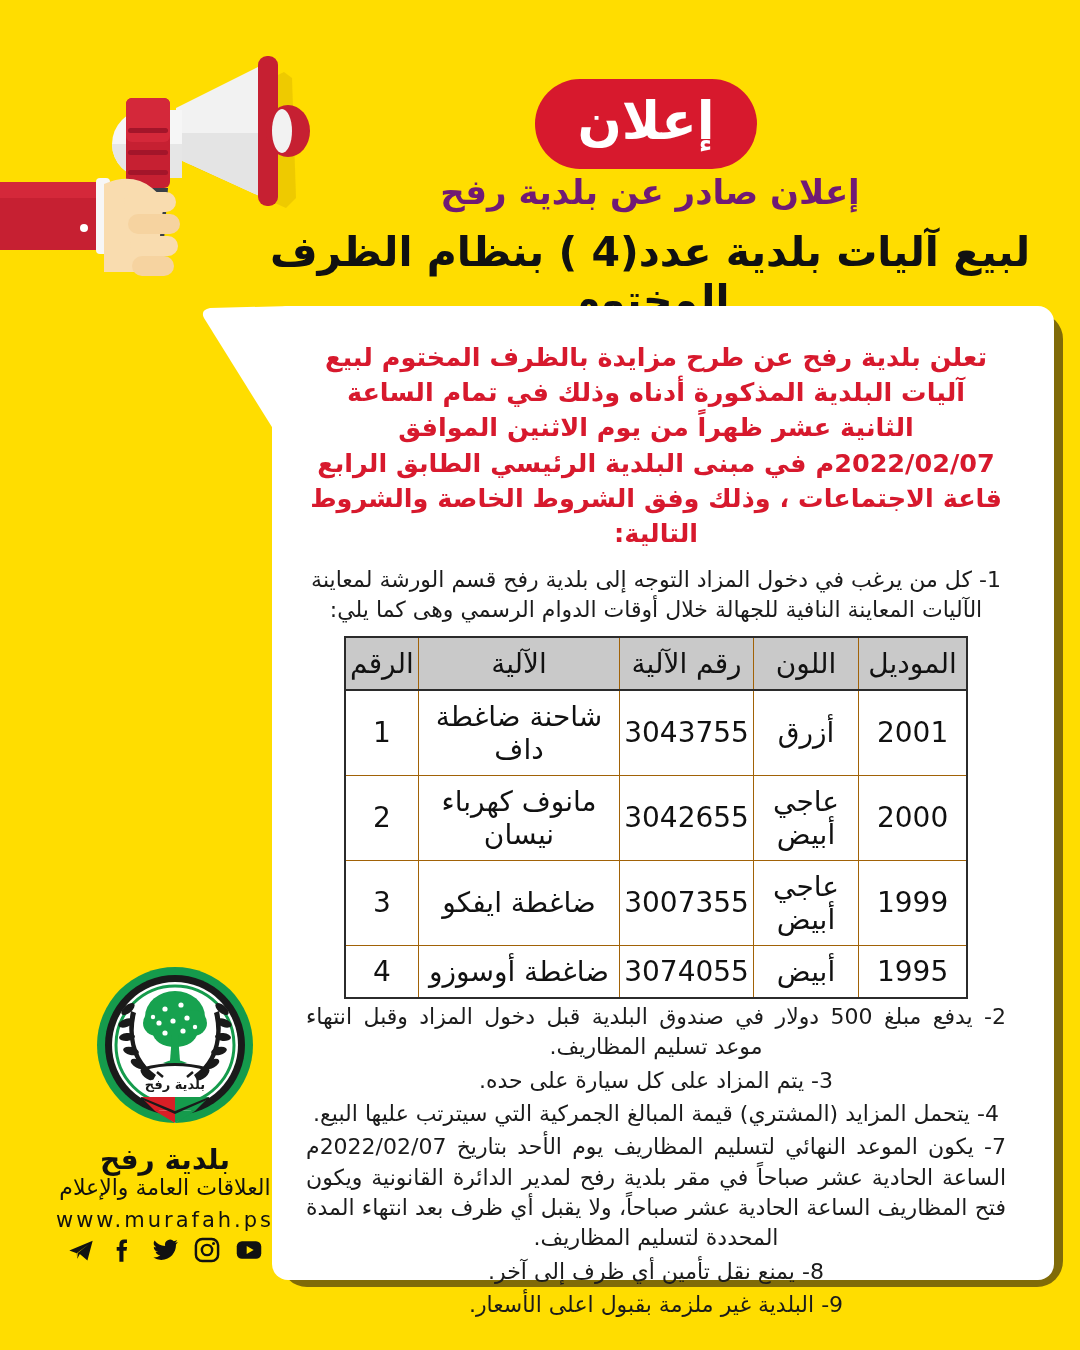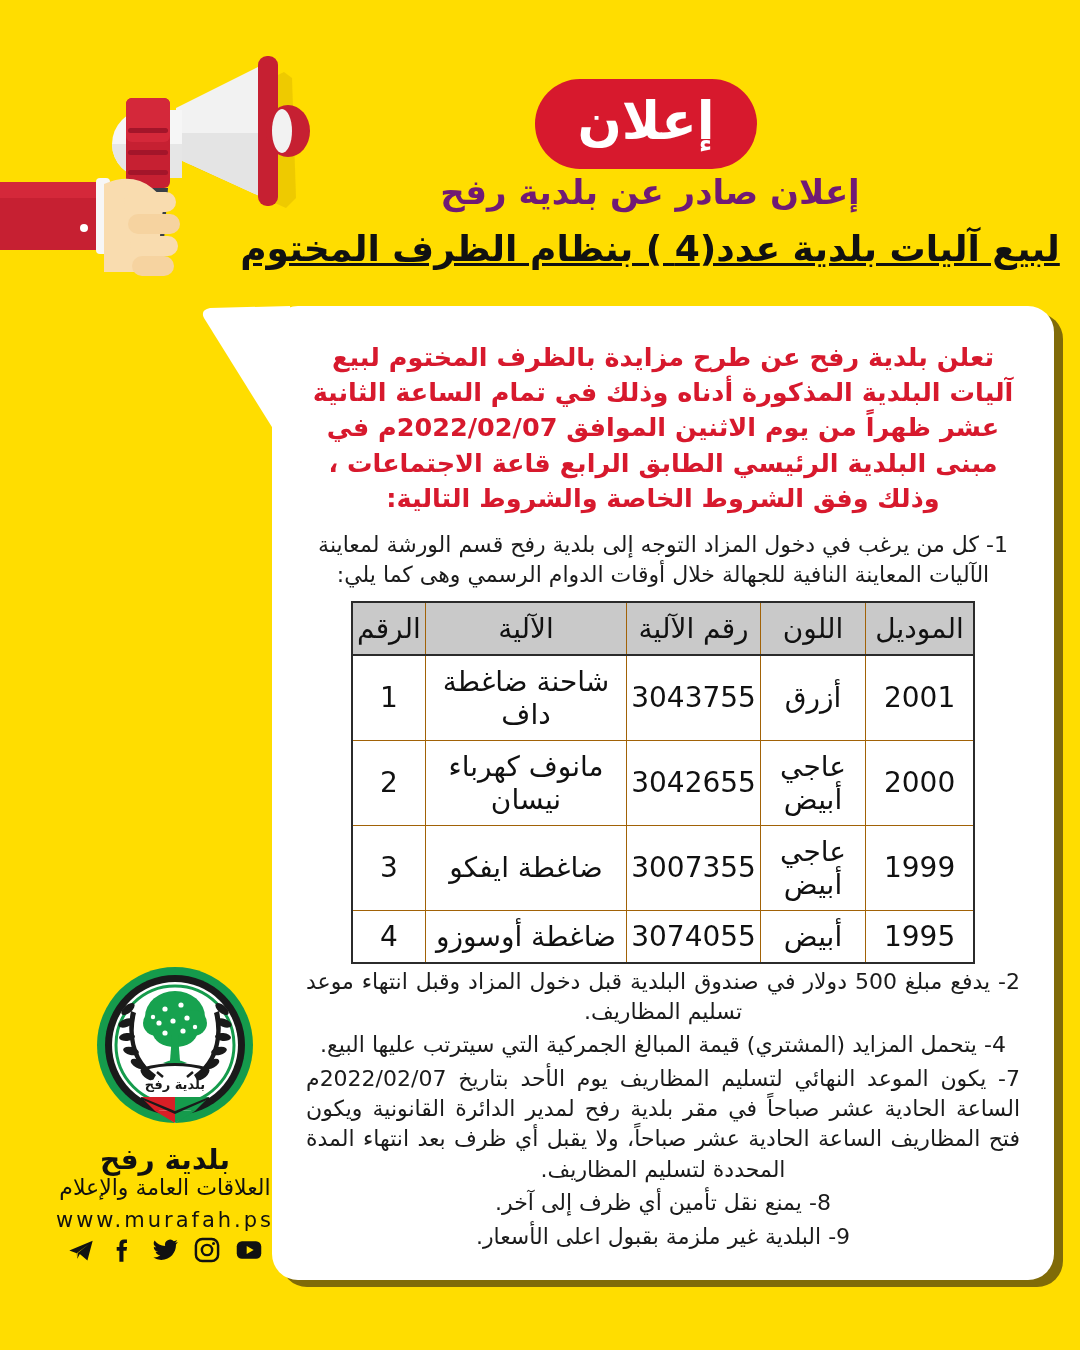--- a/index.html
+++ b/index.html
@@ -23,32 +23,32 @@
   #badge .txt{
     color:#ffffff; font-size:52px; font-weight:bold; line-height:1;
     letter-spacing:0px; padding-bottom:6px;
   }
   #subtitle{
     position:absolute; left:240px; top:172px; width:820px; text-align:center;
     color:#701a75; font-size:34px; font-weight:bold; letter-spacing:-.5px;
   }
   #maintitle{
     position:absolute; left:240px; top:228px; width:820px; text-align:center;
-    color:#111111; font-size:36px; font-weight:bold; letter-spacing:-.5px;text-decoration:underline;
+    color:#111111; font-size:41px; font-weight:bold; letter-spacing:-.5px;
   }
 
   
   #card-shadow{
     position:absolute; left:281px; top:313px; width:782px; height:974px;
     background:#806B08; border-radius:26px;
   }
   #card{
     position:absolute; left:272px; top:306px; width:782px; height:974px;
-    background:#ffffff; border-radius:26px;
-    padding:34px 34px 20px 34px;
+    background:#ffffff; border-radius:16px;
+    padding:34px 48px 20px 34px;
   }
   #card-tail{
     position:absolute; left:200px; top:306px; width:90px; height:160px;
     overflow:visible;
   }
 
   
   #intro{
     color:#D7192D; font-size:25.5px; font-weight:bold; line-height:1.38;
     text-align:center; letter-spacing:-.3px;
@@ -202,20 +202,24 @@
         <td>3074055</td>
         <td>ضاغطة أوسوزو</td>
         <td>4</td>
       </tr>
     </tbody>
   </table>
 
   <p class="item">
     <span>2-</span>
     <span>يدفع مبلغ 500 دولار في صندوق البلدية قبل دخول المزاد وقبل انتهاء موعد تسليم المظاريف.</span>
+  </p>
+  <p class="item">
+    <span>3-</span>
+    <span>يتم المزاد على كل سيارة على حده.</span>
   </p>
   <p class="item">
     <span>4-</span>
     <span>يتحمل المزايد (المشتري) قيمة المبالغ الجمركية التي سيترتب عليها البيع.</span>
   </p>
   <p class="item">
     <span>7-</span>
     <span>يكون الموعد النهائي لتسليم المظاريف يوم الأحد بتاريخ 2022/02/07م الساعة الحادية عشر صباحاً في مقر بلدية رفح لمدير الدائرة القانونية ويكون فتح المظاريف الساعة الحادية عشر صباحاً، ولا يقبل أي ظرف بعد انتهاء المدة المحددة لتسليم المظاريف.</span>
   </p>
   <p class="item">

